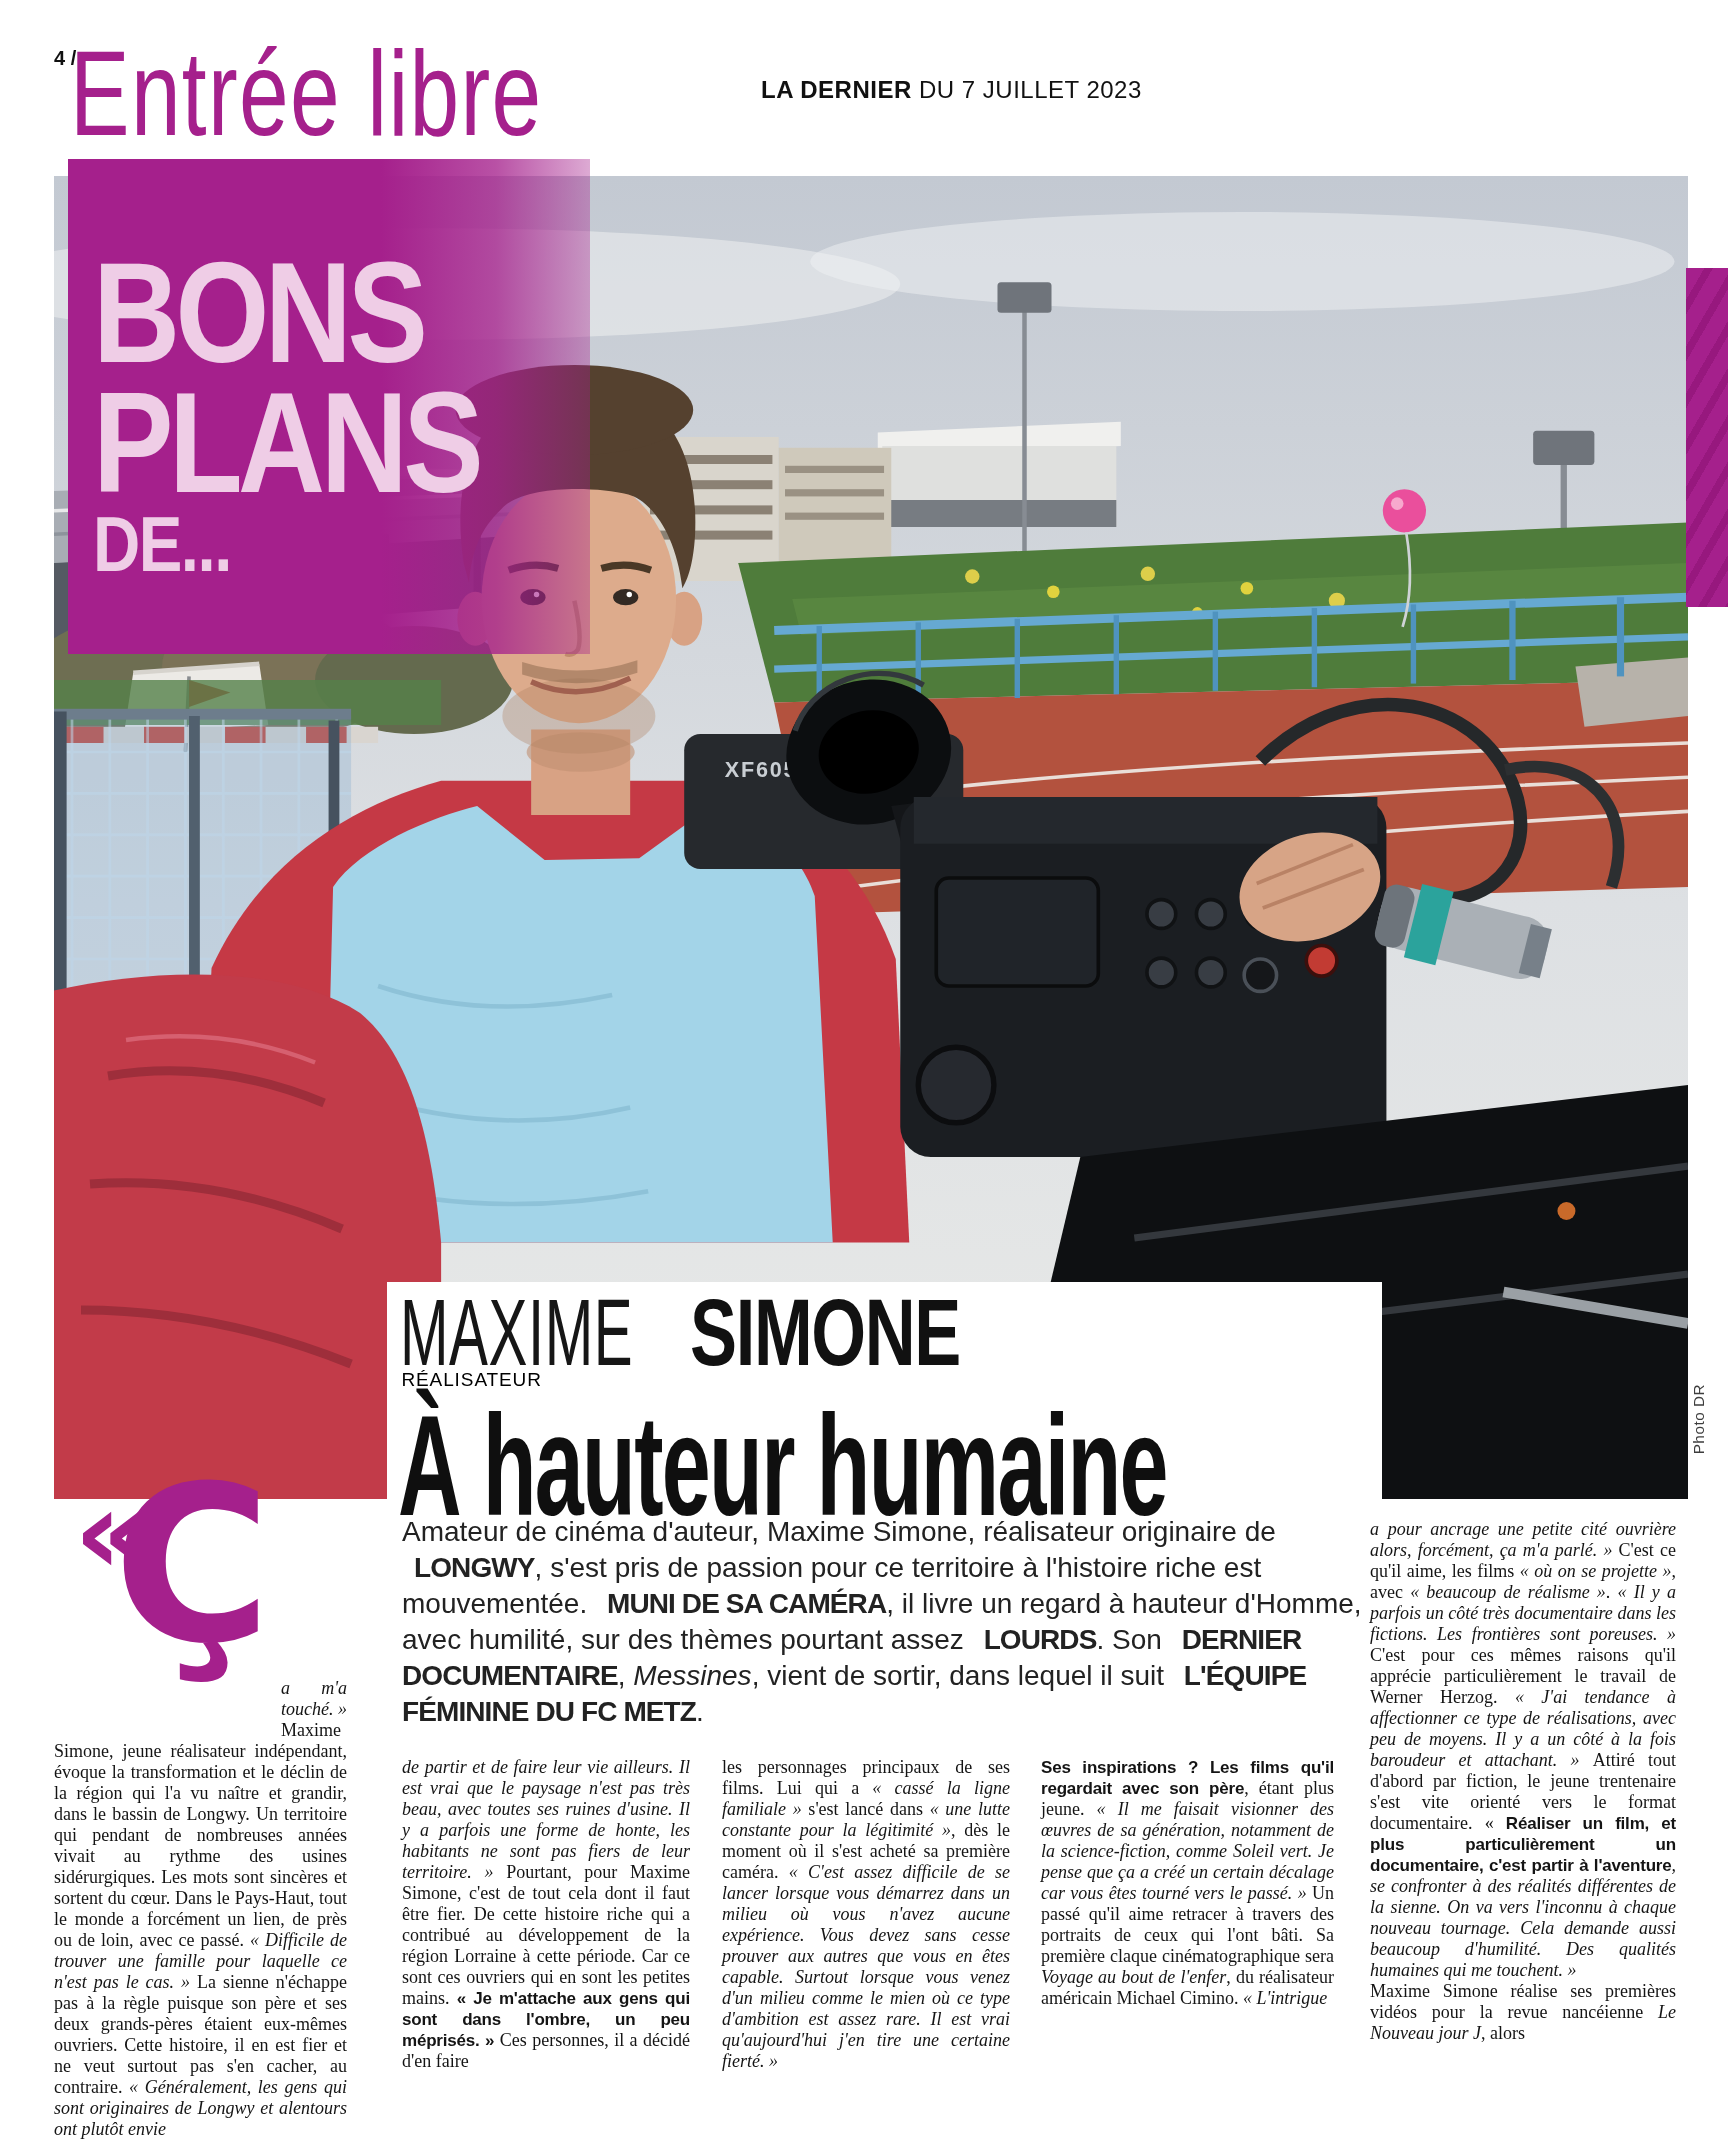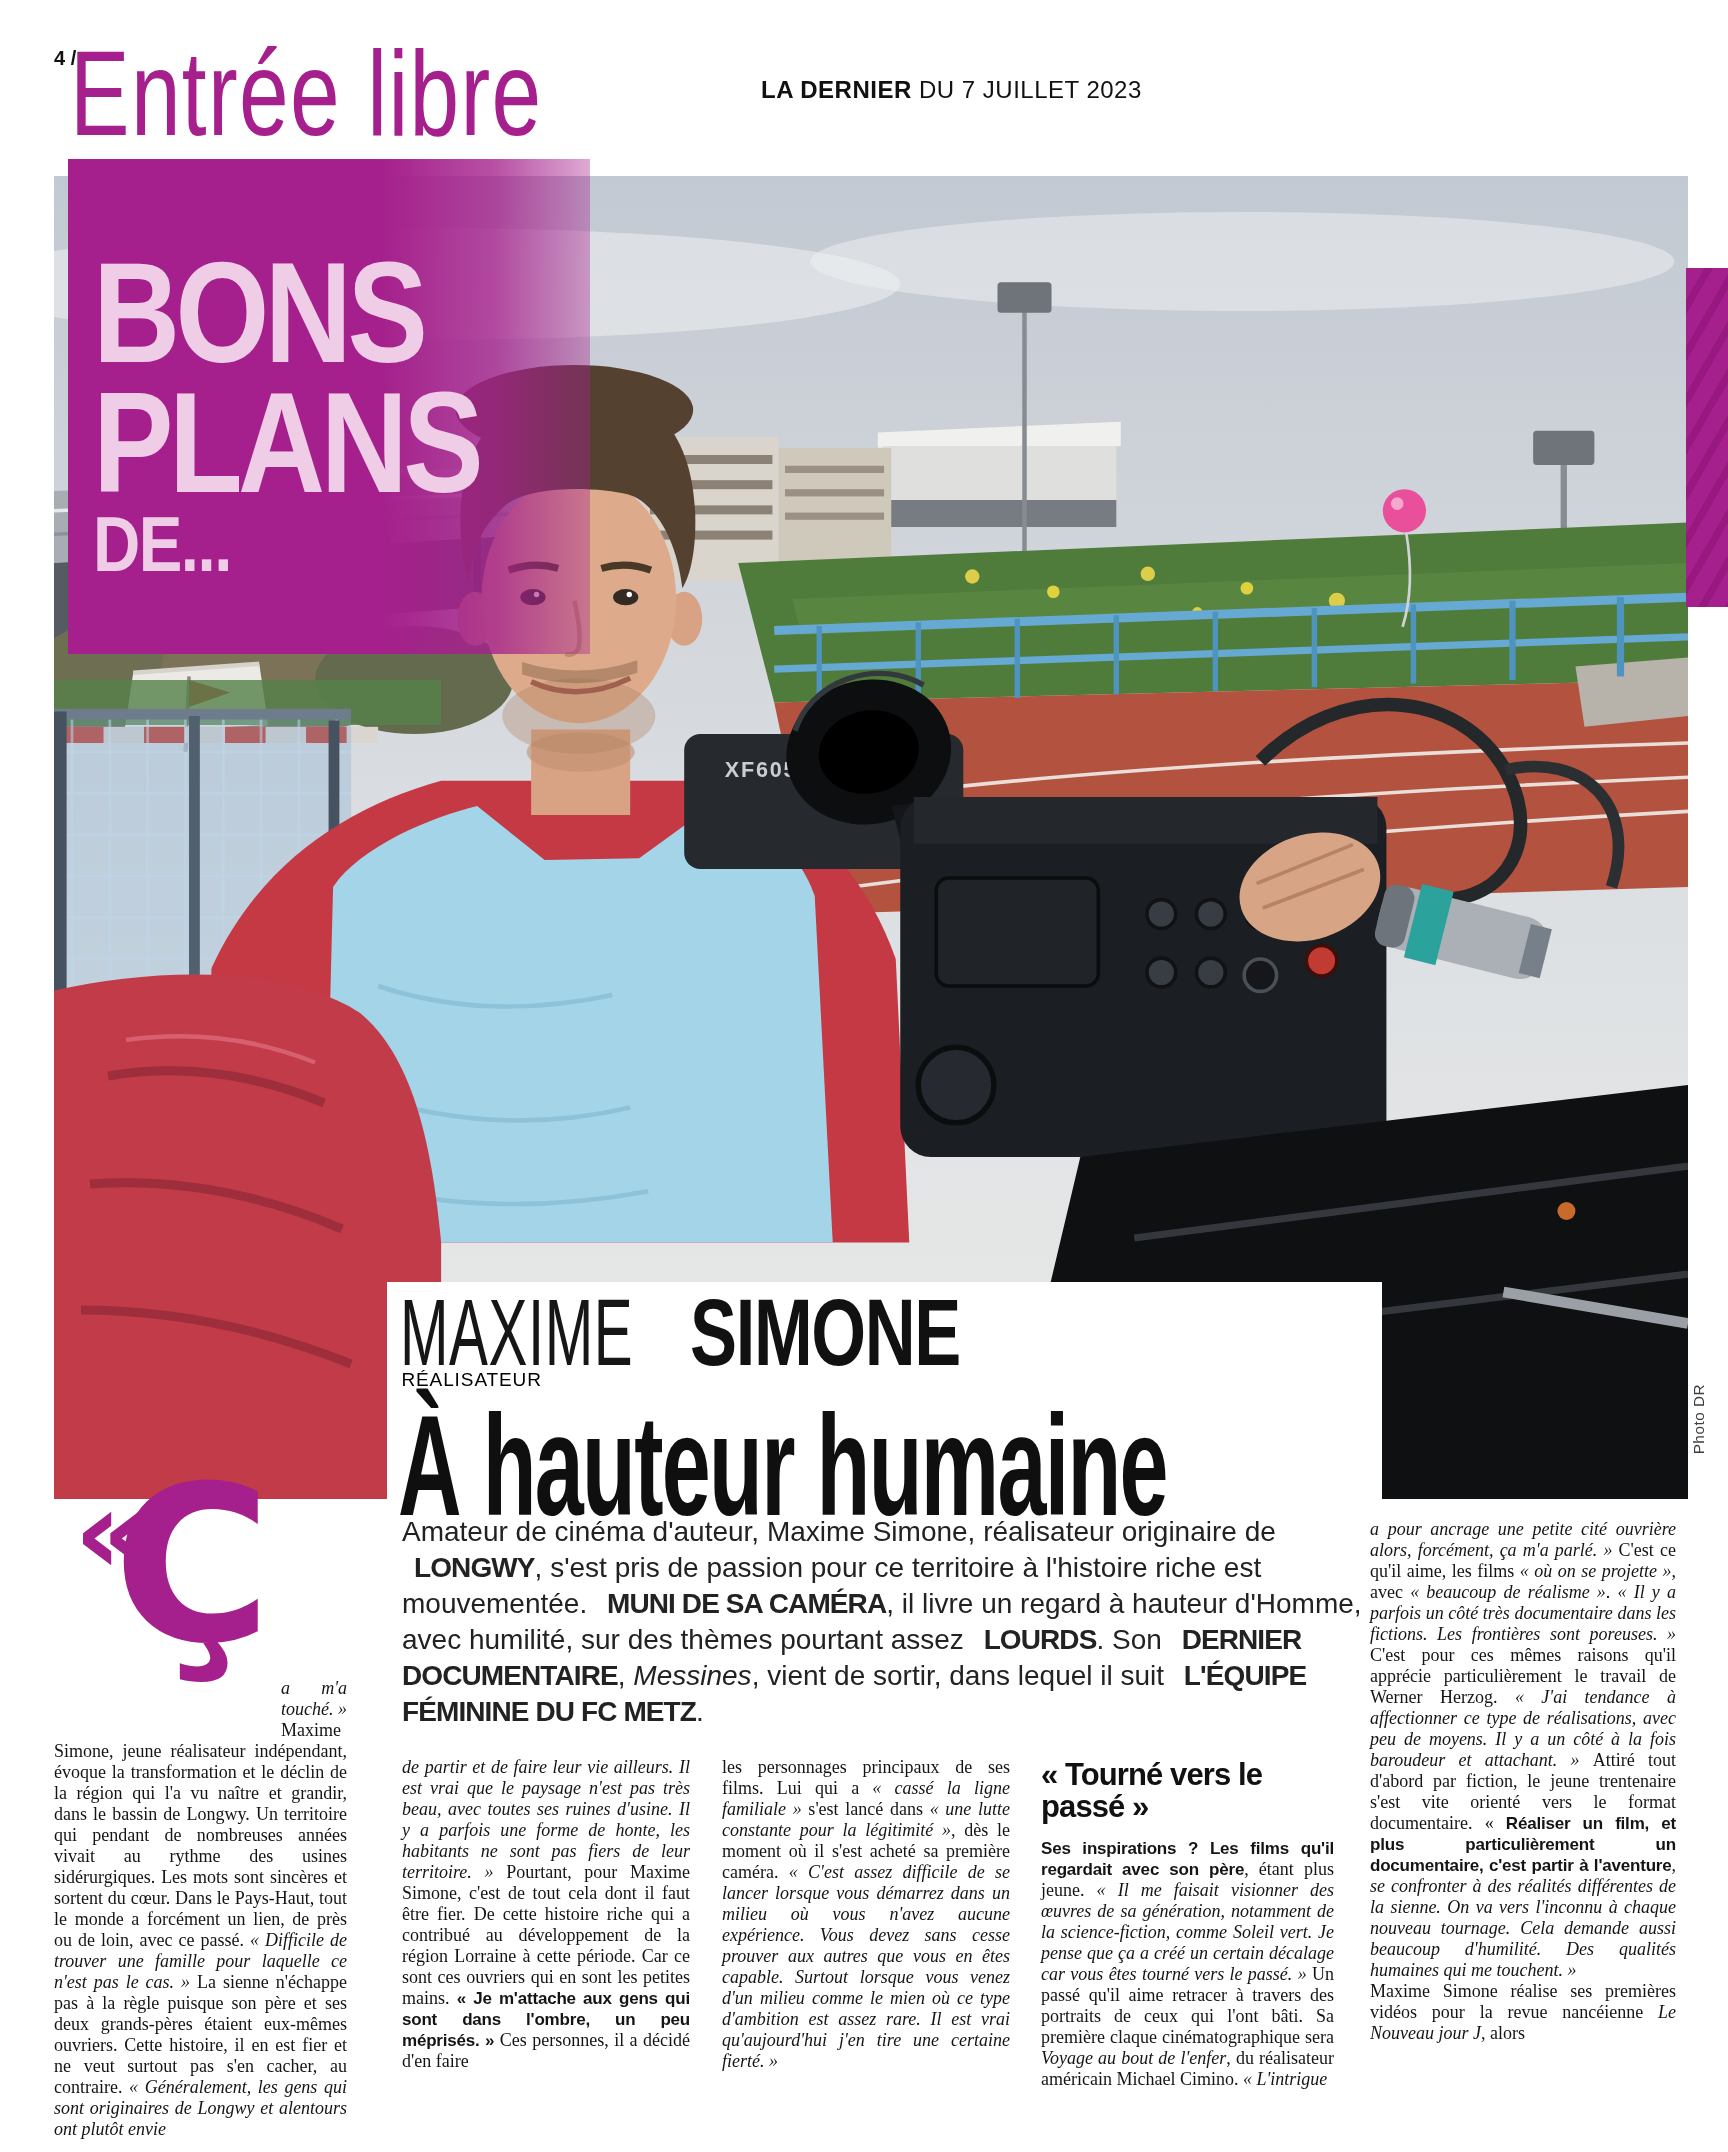--- a/index.html
+++ b/index.html
@@ -315,19 +315,18 @@
   <span class="dc-space"></span>
   <span><span class="seg-i">a m'a touché.&nbsp;» </span><span class="seg-n">Maxime Simone, jeune réalisateur indépendant, évoque la transformation et le déclin de la région qui l'a vu naître et grandir, dans le bassin de Longwy. Un territoire qui pendant de nombreuses années vivait au rythme des usines sidérurgiques. Les mots sont sincères et sortent du cœur. Dans le Pays-Haut, tout le monde a forcément un lien, de près ou de loin, avec ce passé. </span><span class="seg-i">«&nbsp;Difficile de trouver une famille pour laquelle ce n'est pas le cas.&nbsp;» </span><span class="seg-n">La sienne n'échappe pas à la règle puisque son père et ses deux grands-pères étaient eux-mêmes ouvriers. Cette histoire, il en est fier et ne veut surtout pas s'en cacher, au contraire. </span><span class="seg-i">«&nbsp;Généralement, les gens qui sont originaires de Longwy et alentours ont plutôt envie</span></span>
 </div>
 <div class="col" id="col2">
   <span><span class="seg-i">de partir et de faire leur vie ailleurs. Il est vrai que le paysage n'est pas très beau, avec toutes ses ruines d'usine. Il y a parfois une forme de honte, les habitants ne sont pas fiers de leur territoire.&nbsp;» </span><span class="seg-n">Pourtant, pour Maxime Simone, c'est de tout cela dont il faut être fier. De cette histoire riche qui a contribué au développement de la région Lorraine à cette période. Car ce sont ces ouvriers qui en sont les petites mains. </span><span class="seg-q">«&nbsp;Je m'attache aux gens qui sont dans l'ombre, un peu méprisés.&nbsp;» </span><span class="seg-n">Ces personnes, il a décidé d'en faire</span></span>
 </div>
 <div class="col" id="col3">
   <span><span class="seg-n">les personnages principaux de ses films. Lui qui a </span><span class="seg-i">«&nbsp;cassé la ligne familiale&nbsp;»</span><span class="seg-n"> s'est lancé dans </span><span class="seg-i">«&nbsp;une lutte constante pour la légitimité&nbsp;»</span><span class="seg-n">, dès le moment où il s'est acheté sa première caméra. </span><span class="seg-i">«&nbsp;C'est assez difficile de se lancer lorsque vous démarrez dans un milieu où vous n'avez aucune expérience. Vous devez sans cesse prouver aux autres que vous en êtes capable. Surtout lorsque vous venez d'un milieu comme le mien où ce type d'ambition est assez rare. Il est vrai qu'aujourd'hui j'en tire une certaine fierté.&nbsp;»</span></span>
 </div>
 <div class="col" id="col4">
-  <div class="subhead">«&nbsp;Tourné vers le passé&nbsp;»</div>
   <span><span class="seg-q">Ses inspirations ? Les films qu'il regardait avec son père</span><span class="seg-n">, étant plus jeune. </span><span class="seg-i">«&nbsp;Il me faisait visionner des œuvres de sa génération, notamment de la science-fiction, comme Soleil vert. Je pense que ça a créé un certain décalage car vous êtes tourné vers le passé.&nbsp;» </span><span class="seg-n">Un passé qu'il aime retracer à travers des portraits de ceux qui l'ont bâti. Sa première claque cinématographique sera </span><span class="seg-i">Voyage au bout de l'enfer</span><span class="seg-n">, du réalisateur américain Michael Cimino. </span><span class="seg-i">«&nbsp;L'intrigue</span></span>
 </div>
 <div class="col" id="col5">
   <span><span class="seg-i">a pour ancrage une petite cité ouvrière alors, forcément, ça m'a parlé.&nbsp;» </span><span class="seg-n">C'est ce qu'il aime, les films </span><span class="seg-i">«&nbsp;où on se projette&nbsp;»</span><span class="seg-n">, avec </span><span class="seg-i">«&nbsp;beaucoup de réalisme&nbsp;»</span><span class="seg-n">. </span><span class="seg-i">«&nbsp;Il y a parfois un côté très documentaire dans les fictions. Les frontières sont poreuses.&nbsp;» </span><span class="seg-n">C'est pour ces mêmes raisons qu'il apprécie particulièrement le travail de Werner Herzog. </span><span class="seg-i">«&nbsp;J'ai tendance à affectionner ce type de réalisations, avec peu de moyens. Il y a un côté à la fois baroudeur et attachant.&nbsp;» </span><span class="seg-n">Attiré tout d'abord par fiction, le jeune trentenaire s'est vite orienté vers le format documentaire. «&nbsp;</span><span class="seg-q">Réaliser un film, et plus particulièrement un documentaire, c'est partir à l'aventure</span><span class="seg-i">, se confronter à des réalités différentes de la sienne. On va vers l'inconnu à chaque nouveau tournage. Cela demande aussi beaucoup d'humilité. Des qualités humaines qui me touchent.&nbsp;»</span><br><span class="seg-n">Maxime Simone réalise ses premières vidéos pour la revue nancéienne </span><span class="seg-i">Le Nouveau jour J</span><span class="seg-n">, alors</span></span>
 </div>
 
 
 </body></html>

